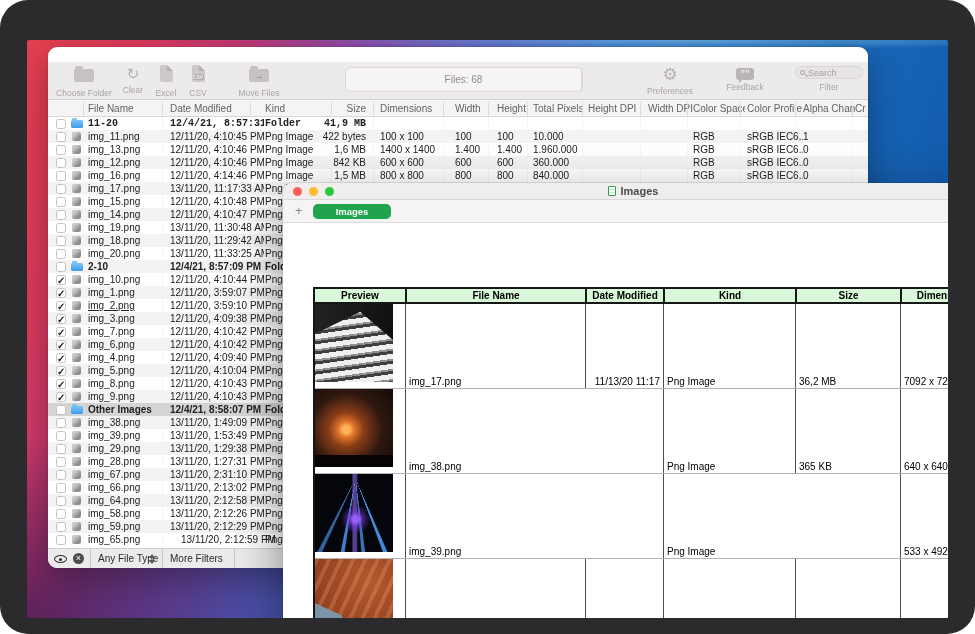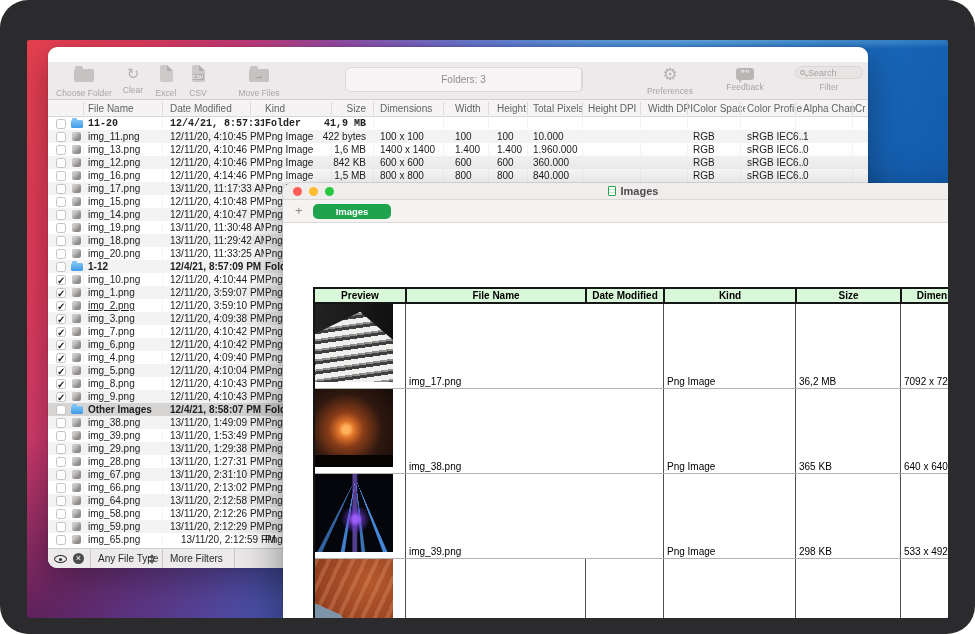--- a/index.html
+++ b/index.html
@@ -136,21 +136,21 @@
         </div>
         <div class="tbtn" style="left:134px;width:32px;">
           <span class="ticon doc"><span class="badge">CSV</span></span>
           <div class="lab">CSV</div>
         </div>
         <div class="tbtn" style="left:186px;width:50px;">
           <span class="ticon folder-sh"><span class="arr">→</span></span>
           <div class="lab">Move Files</div>
         </div>
         <div class="counts">
-          <div>Folders: 3</div>
+          <div>Files: 68</div>
         </div>
         <div class="tbtn" style="left:592px;width:60px;">
           <div class="gear-g">⚙</div>
           <div class="lab">Preferences</div>
         </div>
         <div class="tbtn" style="left:672px;width:50px;">
           <div class="bubble">””</div>
           <div class="lab">Feedback</div>
         </div>
         <div class="searchwrap">
@@ -401,21 +401,21 @@
             <span class="mc" style="left: 540px; width: 50px;"></span>
             <span class="mc" style="left: 600px; width: 46px;"></span>
             <span class="mc" style="left: 645px; width: 52px;"></span>
             <span class="mc" style="left: 699px; width: 56px;"></span>
             <span class="mc" style="left: 755px; width: 52px;"></span>
             <span class="mc" style="left: 807px; width: 13px;"></span>
           </div>
           <div class="mrow alt fbold" style="top: 143px;">
             <span class="cb"></span>
             <span class="fico"></span>
-            <span class="mc" style="left: 40px; width: 80px;">1-12</span>
+            <span class="mc" style="left: 40px; width: 80px;">2-10</span>
             <span class="mc" style="left: 122px; width: 94px;">12/4/21, 8:57:09 PM</span>
             <span class="mc" style="left: 217px; width: 60px;">Folder</span>
             <span class="mc r" style="left: 248px; width: 70px;"></span>
             <span class="mc" style="left: 332px; width: 70px;"></span>
             <span class="mc" style="left: 407px; width: 42px;"></span>
             <span class="mc" style="left: 449px; width: 38px;"></span>
             <span class="mc" style="left: 485px; width: 56px;"></span>
             <span class="mc" style="left: 540px; width: 50px;"></span>
             <span class="mc" style="left: 600px; width: 46px;"></span>
             <span class="mc" style="left: 645px; width: 52px;"></span>
@@ -843,20 +843,23 @@
             </div>
             <div class="wrow" style="top: 15px;">
               <div class="wcell first" style="left: 0px; width: 90px;">
                 <div class="thumb th-building">
                   <div class="poly"></div>
                 </div>
               </div>
               <div class="wcell" style="left: 90px; width: 180px;">
                 <div class="txt">img_17.png</div>
               </div>
+              <div class="wcell r" style="left: 270px; width: 78px;">
+                <div class="txt">11/13/20 11:17</div>
+              </div>
               <div class="wcell" style="left: 348px; width: 132px;">
                 <div class="txt">Png Image</div>
               </div>
               <div class="wcell" style="left: 480px; width: 105px;">
                 <div class="txt">36,2 MB</div>
               </div>
               <div class="wcell" style="left: 585px; width: 88px;">
                 <div class="txt">7092 x 7238</div>
               </div>
             </div>
@@ -879,23 +882,20 @@
             </div>
             <div class="wrow" style="top: 185px;">
               <div class="wcell first" style="left: 0px; width: 90px;">
                 <div class="thumb th-laser"></div>
               </div>
               <div class="wcell" style="left: 90px; width: 180px;">
                 <div class="txt">img_39.png</div>
               </div>
               <div class="wcell" style="left: 348px; width: 132px;">
                 <div class="txt">Png Image</div>
-              </div>
-              <div class="wcell" style="left: 480px; width: 105px;">
-                <div class="txt">298 KB</div>
               </div>
               <div class="wcell" style="left: 585px; width: 88px;">
                 <div class="txt">533 x 492</div>
               </div>
             </div>
             <div class="wrow" style="top: 270px;">
               <div class="wcell first" style="left: 0px; width: 90px;">
                 <div class="thumb th-sand">
                   <div class="hand"></div>
                 </div>

